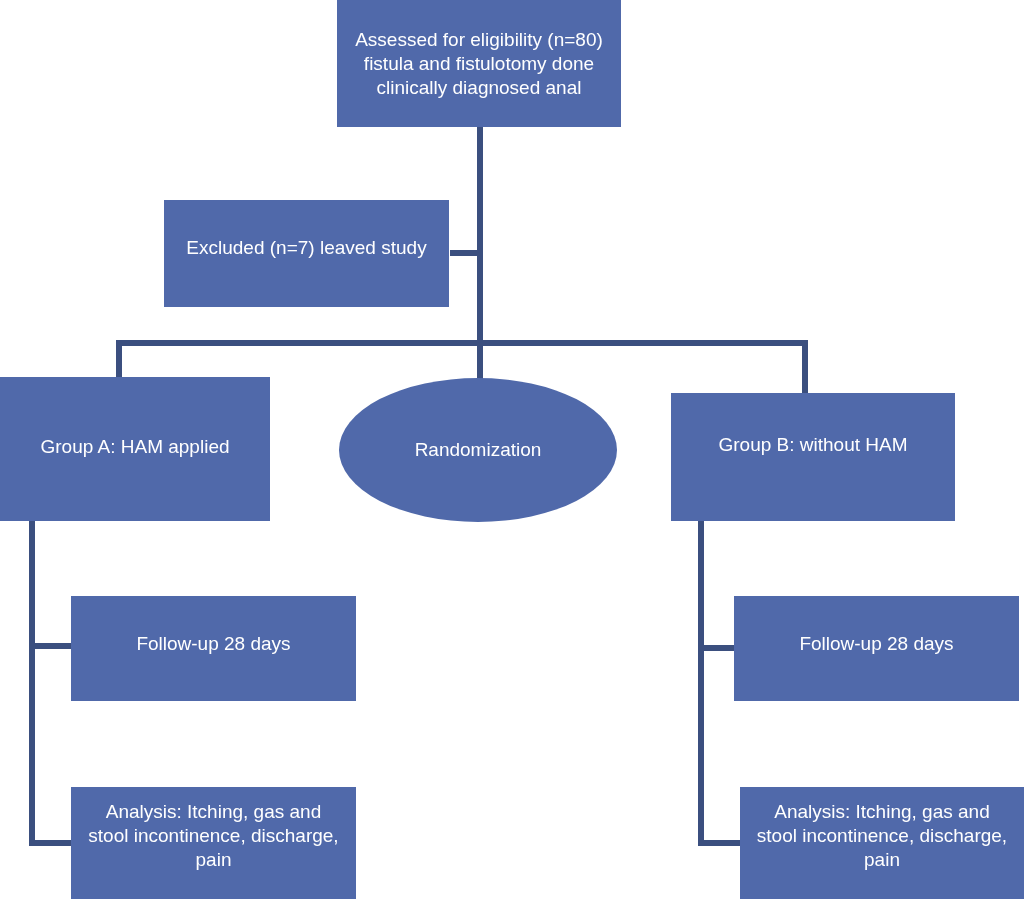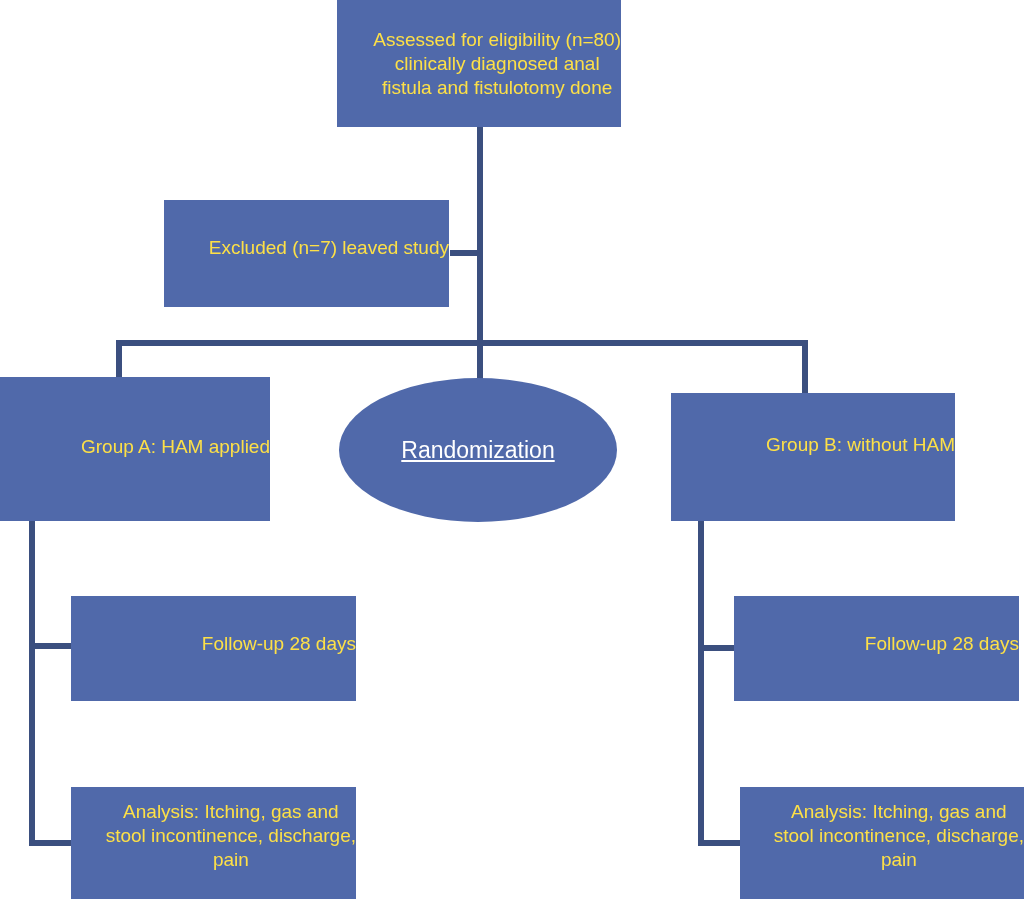--- a/index.html
+++ b/index.html
@@ -1,25 +1,25 @@
 <!DOCTYPE html>
 <html><head>
   <meta charset="utf-8">
   <style>
     html, body { margin: 0; padding: 0; background: #ffffff; }
     body { width: 1024px; height: 899px; position: relative; overflow: hidden;
            font-family: "Liberation Sans", "DejaVu Sans", sans-serif; }
-    .box { position: absolute; background: #5069aa; color: #fde047;
-           display: flex; align-items: center; justify-content: flex-end;
+    .box { position: absolute; background: #5069aa; color: #ffffff;
+           display: flex; align-items: center; justify-content: center;
            text-align: center; font-size: 19px; line-height: 24px; box-sizing: border-box; }
     .box .txt { display: block; }
     .line { position: absolute; background: #3b4f7f; }
     .ellipse { position: absolute; background: #5069aa; color: #ffffff; border-radius: 50%;
                display: flex; align-items: center; justify-content: center;
-               font-size: 23px; text-decoration: underline; }
+               font-size: 19px; }
   </style>
 </head>
 <body>
 
 <div class="line" style="left:477px; top:127px; width:6px; height:252px;"></div>
 <div class="line" style="left:450px; top:250px; width:30px; height:6px;"></div>
 <div class="line" style="left:116px; top:340px; width:692px; height:6px;"></div>
 <div class="line" style="left:116px; top:340px; width:6px; height:38px;"></div>
 <div class="line" style="left:802px; top:340px; width:6px; height:54px;"></div>
 
@@ -27,22 +27,22 @@
 <div class="line" style="left:29px; top:643px; width:43px; height:6px;"></div>
 <div class="line" style="left:29px; top:840px; width:43px; height:6px;"></div>
 
 <div class="line" style="left:698px; top:520px; width:6px; height:326px;"></div>
 <div class="line" style="left:698px; top:645px; width:37px; height:6px;"></div>
 <div class="line" style="left:698px; top:840px; width:43px; height:6px;"></div>
 
 <div class="box" style="left:337px; top:0px; width:284px; height:127px;">
   <span class="txt">
     <span class="txt">Assessed for eligibility (n=80)</span>
+    <span class="txt">fistula and fistulotomy done</span>
     <span class="txt">clinically diagnosed anal</span>
-    <span class="txt">fistula and fistulotomy done</span>
   </span>
 </div>
 
 <div class="box" style="left:164px; top:200px; width:285px; height:107px; padding-bottom:12px;">
   <span class="txt">Excluded (n=7) leaved study</span>
 </div>
 
 <div class="box" style="left:0px; top:377px; width:270px; height:144px; padding-bottom:4px;">
   <span class="txt">
     <span class="txt">Group A: HAM applied</span>

